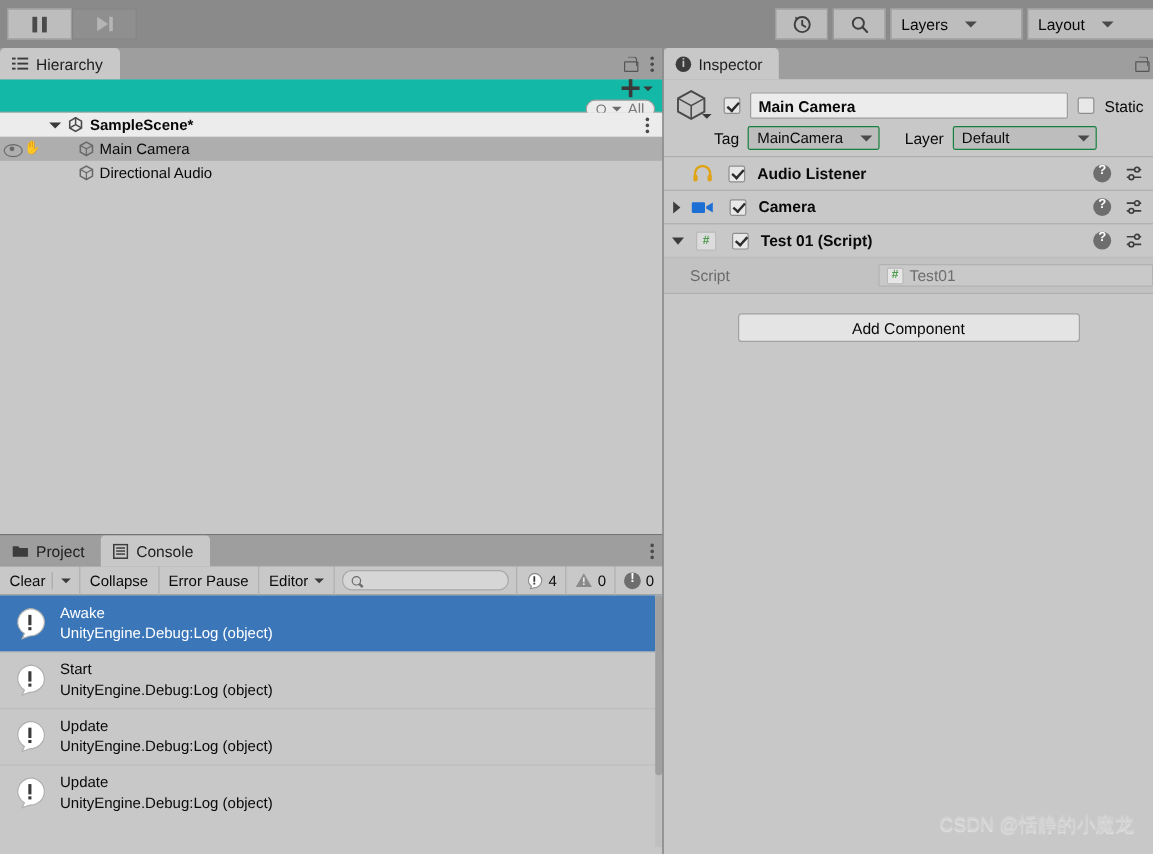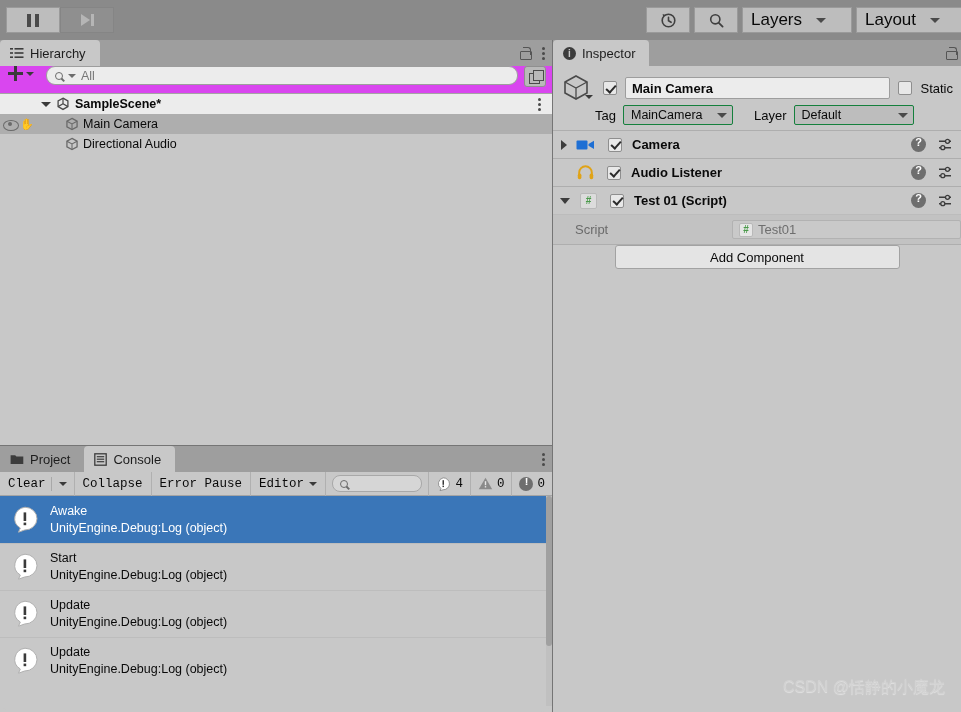--- a/index.html
+++ b/index.html
@@ -43,21 +43,21 @@
   .tb-btn {
     height: 26px; min-width: 44px;
     background: #bdbdbd; border: 1px solid #9a9a9a;
     margin-left: 4px;
     display:flex; align-items:center; justify-content:center;
     cursor: default;
   }
   .tb-dd {
     height: 26px; background: #bdbdbd; border: 1px solid #9a9a9a;
     margin-left: 4px; display:flex; align-items:center;
-    padding: 0 6px 0 8px; cursor: default; font-size: 17px;
+    padding: 0 6px 0 8px; cursor: default; font-size: 13px;
   }
   .tb-dd .lbl { margin-right: 14px; }
   .caret-d {
     width:0;height:0;border-left:5px solid transparent;border-right:5px solid transparent;
     border-top:5px solid #4a4a4a;
   }
 
   
   .panel { position: absolute; background: #c8c8c8; }
   .tabbar {
@@ -83,22 +83,22 @@
     border:1.6px solid #555; border-radius:1px;
   }
   .lock-ico::after {
     content:''; position:absolute; left:4px; top:0; width:7px; height:7px;
     border:1.6px solid #555; border-bottom:none; border-left:none; border-radius:0 3px 0 0;
   }
 
   
   #hierarchy { left:0; top:40px; width:552px; height:406px; }
   #h-toolbar {
-    height: 28px; background:#d946ef; display:flex; align-items:flex-start;
-    padding: 0 6px; gap: 2px; border-bottom: 1px solid #a4a4a4;
+    height: 28px; background:#14b8a6; display:flex; align-items:flex-end;
+    padding: 0 6px; gap: 2px; border-bottom: 1px solid #a4a4a4; flex-direction: column;
   }
   .plus-btn { display:flex;align-items:center;gap:3px; cursor:default; padding: 0 2px;}
   .plus-glyph { position:relative; width:15px;height:15px; }
   .plus-glyph::before{content:'';position:absolute;left:0;top:6px;width:15px;height:3px;background:#3a3a3a;}
   .plus-glyph::after{content:'';position:absolute;left:6px;top:0;width:3px;height:15px;background:#3a3a3a;}
   .caret-s { width:0;height:0;border-left:4px solid transparent;border-right:4px solid transparent;border-top:4px solid #3a3a3a; }
   .search-box {
     flex: 1; height: 19px; margin-left: 8px;
     background:#ececec; border:1px solid #9d9d9d; border-radius:9px;
     display:flex; align-items:center; padding: 0 8px; gap:5px;
@@ -125,21 +125,21 @@
   .hand-ico { font-size:11px; color:#6a6a6a; line-height:1; }
   .h-caret { width:0;height:0;border-left:5px solid transparent;border-right:5px solid transparent;border-top:5px solid #3a3a3a; margin-right:5px; flex:none;}
   .unity-ico { width:14px;height:14px;margin-right:5px; flex:none; display:block; }
   .cube-ico { width:14px;height:14px;margin-right:4px;flex:none;display:block; }
   .h-kebab { position:absolute; right:8px; top:4px; }
 
   
   #console { left:0; top:446px; width:552px; height:266px;border-radius:13px; }
   #c-toolbar {
     height:24px; background:#c8c8c8; display:flex; align-items:center;
-    border-bottom:1px solid #a4a4a4; font-size:12.5px;font-family:Liberation Mono, monospace;
+    border-bottom:1px solid #a4a4a4; font-size:12.5px;
   }
   .c-btn { height:24px; padding:0 8px; display:flex;align-items:center; cursor:default; border-right:1px solid #b0b0b0;}
   .c-btn.nb { border-right:none; }
   .c-sep { width:1px;height:14px;background:#a8a8a8; }
   .c-search {
     flex:1; height:17px; margin:0 6px; background:#d6d6d6; border:1px solid #a8a8a8; border-radius:8px;
     display:flex;align-items:center;padding:0 7px;
   }
   .counts { display:flex; align-items:center; height:24px; }
   .count-cell { display:flex;align-items:center; gap:4px; padding:0 7px; height:24px; border-left:1px solid #b0b0b0; cursor:default;}
@@ -206,21 +206,21 @@
   .script-lbl { width:135px; color:#6b6b6b; font-size:13px; }
   .script-field {
     flex:1; height:19px; margin-right:0px; background:#c9c9c9; border:1px solid #b2b2b2; border-radius:2px;
     display:flex; align-items:center; gap:5px; padding:0 6px; color:#6e6e6e; font-size:13px;
   }
   .hash-ico {
     width:14px;height:14px;background:#e6e6e6;border:1px solid #b9b9b9;border-radius:2px;
     display:flex;align-items:center;justify-content:center;color:#4a9a4a;font-size:10px;font-weight:bold;flex:none;
   }
   .hash-ico.big { background:#dcdcdc; }
-  #add-comp-wrap { padding:0 0; display:flex; justify-content:center; border-top:1px solid #aeaeae; }
+  #add-comp-wrap { padding:16px 0; display:flex; justify-content:center; border-top:1px solid #aeaeae; }
   #add-comp {
     width:285px;height:24px;background:#e4e4e4;border:1px solid #a2a2a2;border-radius:3px;
     display:flex;align-items:center;justify-content:center;font-size:13px;cursor:default;
   }
   #insp-body-fill { background:#c8c8c8; }
 
   
   .vdiv { position:absolute; background:#757575; }
 
   
@@ -528,40 +528,20 @@
         <span class="lab" style="margin-left:14px">Layer</span>
         <span class="dd" id="layer-dd">
           <span>Default</span>
           <i class="caret-d"></i>
         </span>
       </div>
     </div>
 
 
     <div class="comp-row">
-      <i class="comp-caret-c"></i>
-      <svg width="19" height="14" viewBox="0 0 19 14" style="margin-left:3px">
-        <rect x="0.5" y="2.5" width="11" height="9" rx="1" fill="#1e6fd4"></rect>
-        <path d="M12.5 6.0 L18.0 2.8 L18.0 11.0 L12.5 7.8 Z" fill="#1e6fd4"></path>
-      </svg>
-      <span class="cb on" style="margin-left:7px"></span>
-      <span class="comp-name">Camera</span>
-      <span class="comp-right">
-        <span class="help-ico"></span>
-        <span class="pref-ico">
-          <svg width="15" height="13" viewBox="0 0 15 13">
-            <path d="M1 3.3 h12 M1 9.7 h12" stroke="#3c3c3c" stroke-width="1.4"></path>
-            <circle cx="9.5" cy="3.3" r="2.0" fill="#c8c8c8" stroke="#3c3c3c" stroke-width="1.3"></circle>
-            <circle cx="4.8" cy="9.7" r="2.0" fill="#c8c8c8" stroke="#3c3c3c" stroke-width="1.3"></circle>
-          </svg>
-        </span>
-      </span>
-    </div>
-
-    <div class="comp-row">
       <i class="comp-caret-none"></i>
       <svg width="17" height="15" viewBox="0 0 17 15" style="margin-left:4px">
         <path d="M2.2 11.0 L2.2 7.6 A6.3 6.3 0 0 1 14.8 7.6 L14.8 11.0" fill="none" stroke="#e0a317" stroke-width="2.0"></path>
         <rect x="0.8" y="8.6" width="3.6" height="5.6" rx="1.6" fill="#e0a317"></rect>
         <rect x="12.6" y="8.6" width="3.6" height="5.6" rx="1.6" fill="#e0a317"></rect>
       </svg>
       <span class="cb on" style="margin-left:7px"></span>
       <span class="comp-name">Audio Listener</span>
       <span class="comp-right">
         <span class="help-ico"></span>
@@ -569,20 +549,40 @@
           <svg width="15" height="13" viewBox="0 0 15 13">
             <path d="M1 3.3 h12 M1 9.7 h12" stroke="#3c3c3c" stroke-width="1.4"></path>
             <circle cx="9.5" cy="3.3" r="2.0" fill="#c8c8c8" stroke="#3c3c3c" stroke-width="1.3"></circle>
             <circle cx="4.8" cy="9.7" r="2.0" fill="#c8c8c8" stroke="#3c3c3c" stroke-width="1.3"></circle>
           </svg>
         </span>
       </span>
     </div>
 
     <div class="comp-row">
+      <i class="comp-caret-c"></i>
+      <svg width="19" height="14" viewBox="0 0 19 14" style="margin-left:3px">
+        <rect x="0.5" y="2.5" width="11" height="9" rx="1" fill="#1e6fd4"></rect>
+        <path d="M12.5 6.0 L18.0 2.8 L18.0 11.0 L12.5 7.8 Z" fill="#1e6fd4"></path>
+      </svg>
+      <span class="cb on" style="margin-left:7px"></span>
+      <span class="comp-name">Camera</span>
+      <span class="comp-right">
+        <span class="help-ico"></span>
+        <span class="pref-ico">
+          <svg width="15" height="13" viewBox="0 0 15 13">
+            <path d="M1 3.3 h12 M1 9.7 h12" stroke="#3c3c3c" stroke-width="1.4"></path>
+            <circle cx="9.5" cy="3.3" r="2.0" fill="#c8c8c8" stroke="#3c3c3c" stroke-width="1.3"></circle>
+            <circle cx="4.8" cy="9.7" r="2.0" fill="#c8c8c8" stroke="#3c3c3c" stroke-width="1.3"></circle>
+          </svg>
+        </span>
+      </span>
+    </div>
+
+    <div class="comp-row">
       <i class="comp-caret-o"></i>
       <span class="hash-ico big" style="margin-left:4px;width:17px;height:16px;">#</span>
       <span class="cb on" style="margin-left:7px"></span>
       <span class="comp-name">Test 01 (Script)</span>
       <span class="comp-right">
         <span class="help-ico"></span>
         <span class="pref-ico">
           <svg width="15" height="13" viewBox="0 0 15 13">
             <path d="M1 3.3 h12 M1 9.7 h12" stroke="#3c3c3c" stroke-width="1.4"></path>
             <circle cx="9.5" cy="3.3" r="2.0" fill="#c8c8c8" stroke="#3c3c3c" stroke-width="1.3"></circle>

